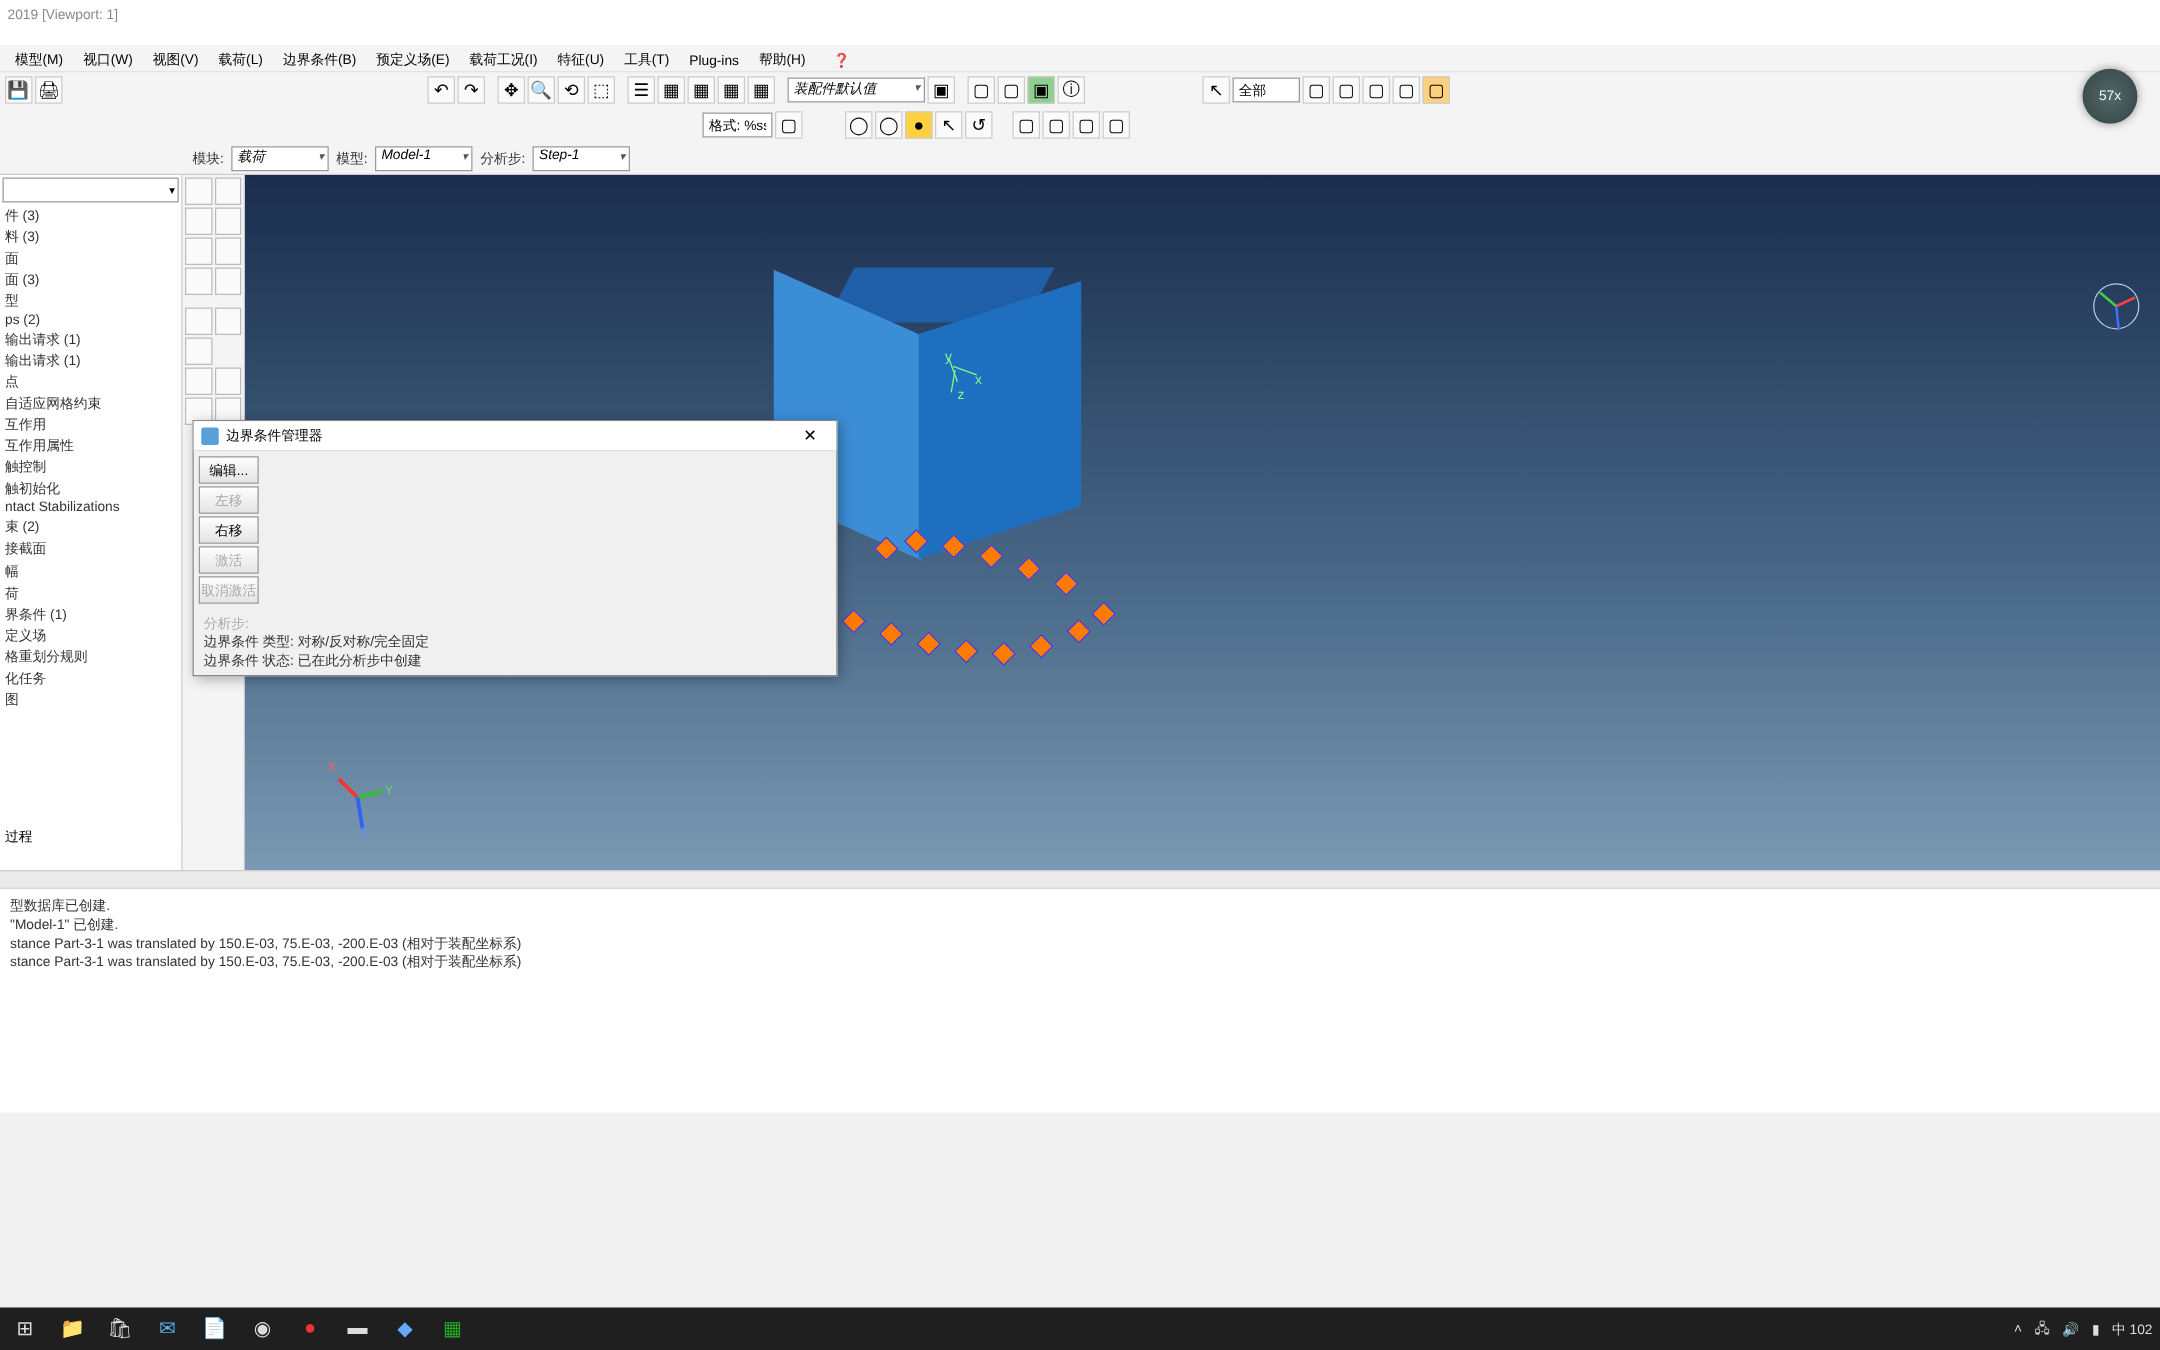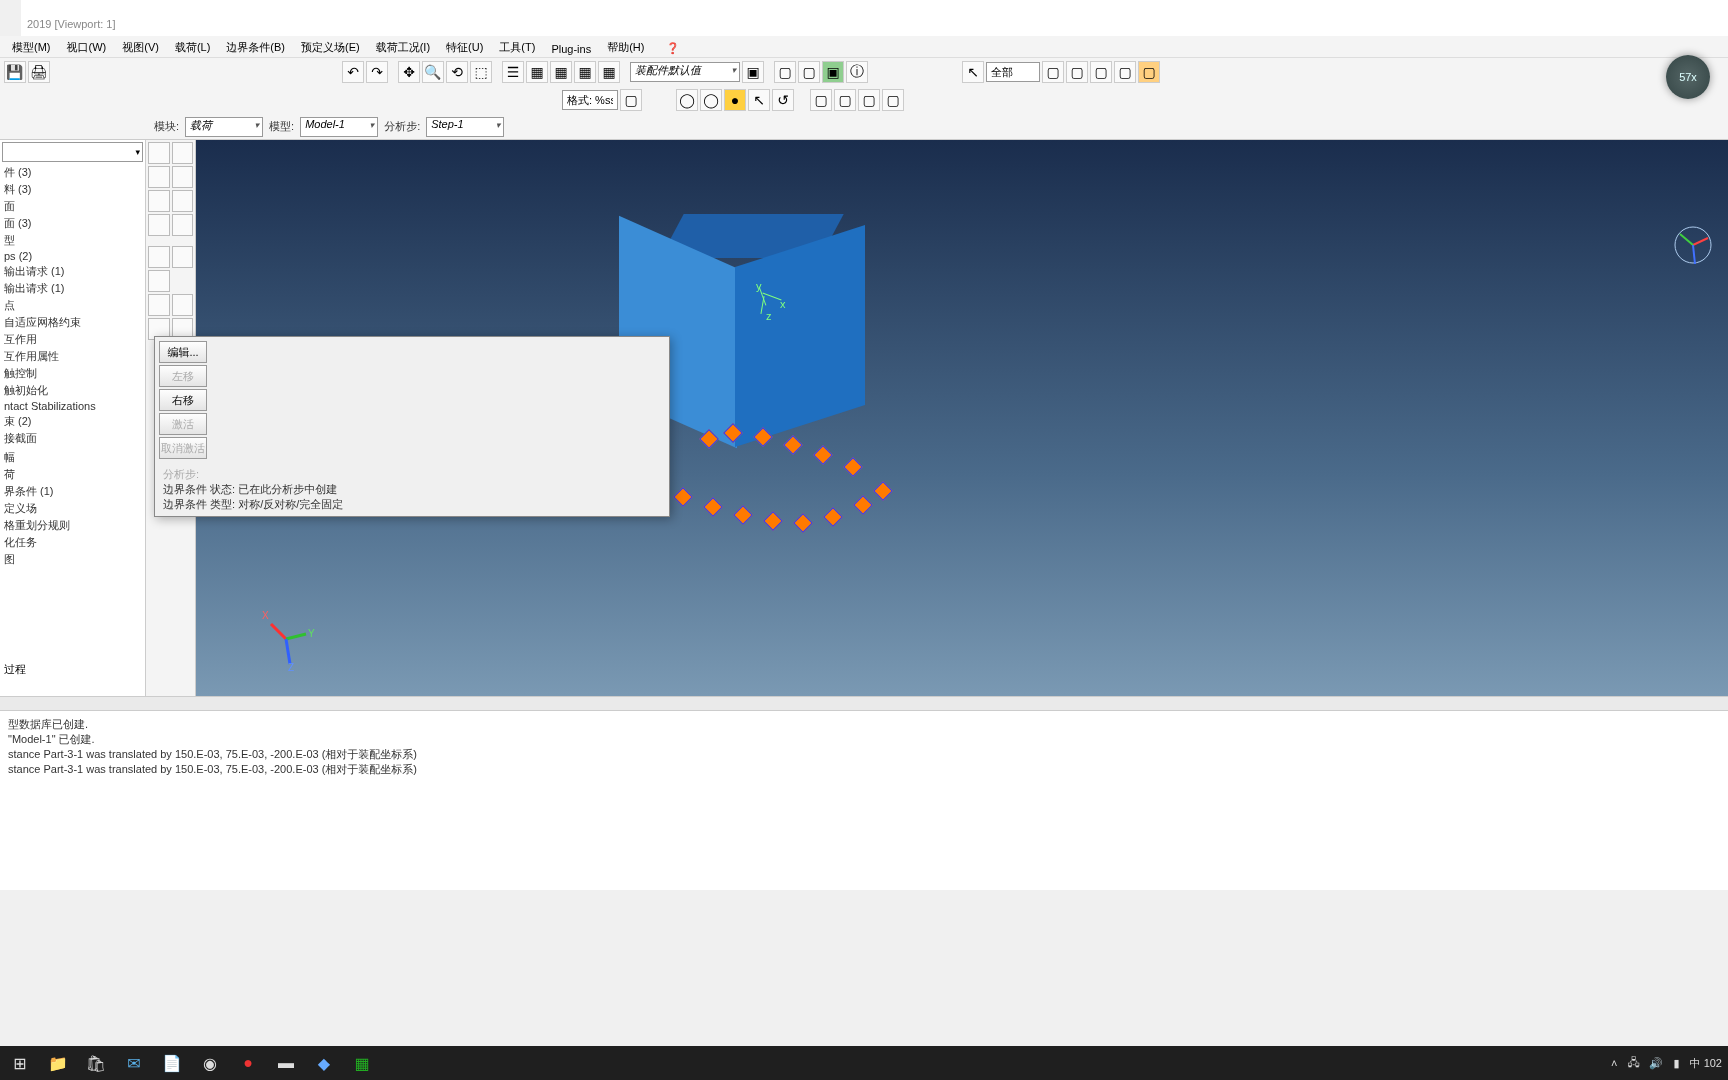--- a/index.html
+++ b/index.html
@@ -1,18 +1,18 @@
 <!DOCTYPE html>
 <html><head>
 <meta charset="utf-8">
 <style>
 * { margin: 0; padding: 0; box-sizing: border-box; font-family: "Microsoft YaHei", "SimSun", Arial, sans-serif; font-size: 11px; }
 body { background: #f0f0f0; width: 1728px; height: 1080px; overflow: hidden; position: relative; }
 
-.titlebar { height: 18px; background: #fff; color: #888; padding: 18px 6px; display: flex; align-items: flex-start; margin-left: 21px; }
+.titlebar { height: 18px; background: #fff; color: #888; padding: 18px 6px; display: flex; align-items: flex-end; }
 
 .menubar { height: 22px; background: #f4f4f4; display: flex; align-items: flex-end; padding: 0 4px; border-bottom: 1px solid #ddd; }
 .menubar span { padding: 2px 8px; cursor: default; }
 .menubar .help-q { margin-left: 6px; }
 
 .toolbar1 { height: 28px; background: #f4f4f4; display: flex; align-items: center; padding: 2px 4px; gap: 2px; }
 .toolbar2 { height: 28px; background: #f4f4f4; display: flex; align-items: center; padding: 2px 4px; gap: 2px; }
 .tbicon { width: 22px; height: 22px; border: 1px solid #ccc; background: #fafafa; display: flex; align-items: center; justify-content: center; font-size: 14px; }
 .tbsep { width: 6px; }
 .tbinput { height: 20px; border: 1px solid #999; background: #fff; padding: 0 4px; }
@@ -293,33 +293,38 @@
 <div class="bottom-handle"></div>
 
 <div class="console">
   <div class="line">型数据库已创建.</div>
   <div class="line">"Model-1" 已创建.</div>
   <div class="line">stance Part-3-1 was translated by 150.E-03, 75.E-03, -200.E-03 (相对于装配坐标系)</div>
   <div class="line">stance Part-3-1 was translated by 150.E-03, 75.E-03, -200.E-03 (相对于装配坐标系)</div>
 </div>
 
 <div class="dialog">
+  <div class="dtitle">
+    <div class="ico"></div>
+    <span>边界条件管理器</span>
+    <div class="dclose">✕</div>
+  </div>
   <div class="dbody">
     <div class="sidebtns">
       <button>编辑...</button>
       <button disabled="">左移</button>
       <button>右移</button>
       <button disabled="">激活</button>
       <button disabled="">取消激活</button>
     </div>
   </div>
   <div class="info">
     <div class="muted">分析步:</div>
+    <div class="row">边界条件 类型: 对称/反对称/完全固定</div>
     <div class="row">边界条件 状态: 已在此分析步中创建</div>
-    <div class="row">边界条件 类型: 对称/反对称/完全固定</div>
   </div>
 </div>
 
 <div class="seek-badge">
     <span>57x</span>
   </div>
 
 <div class="taskbar">
   <div class="ticon">⊞</div>
   <div class="ticon" style="color:#f3c969">📁</div>

